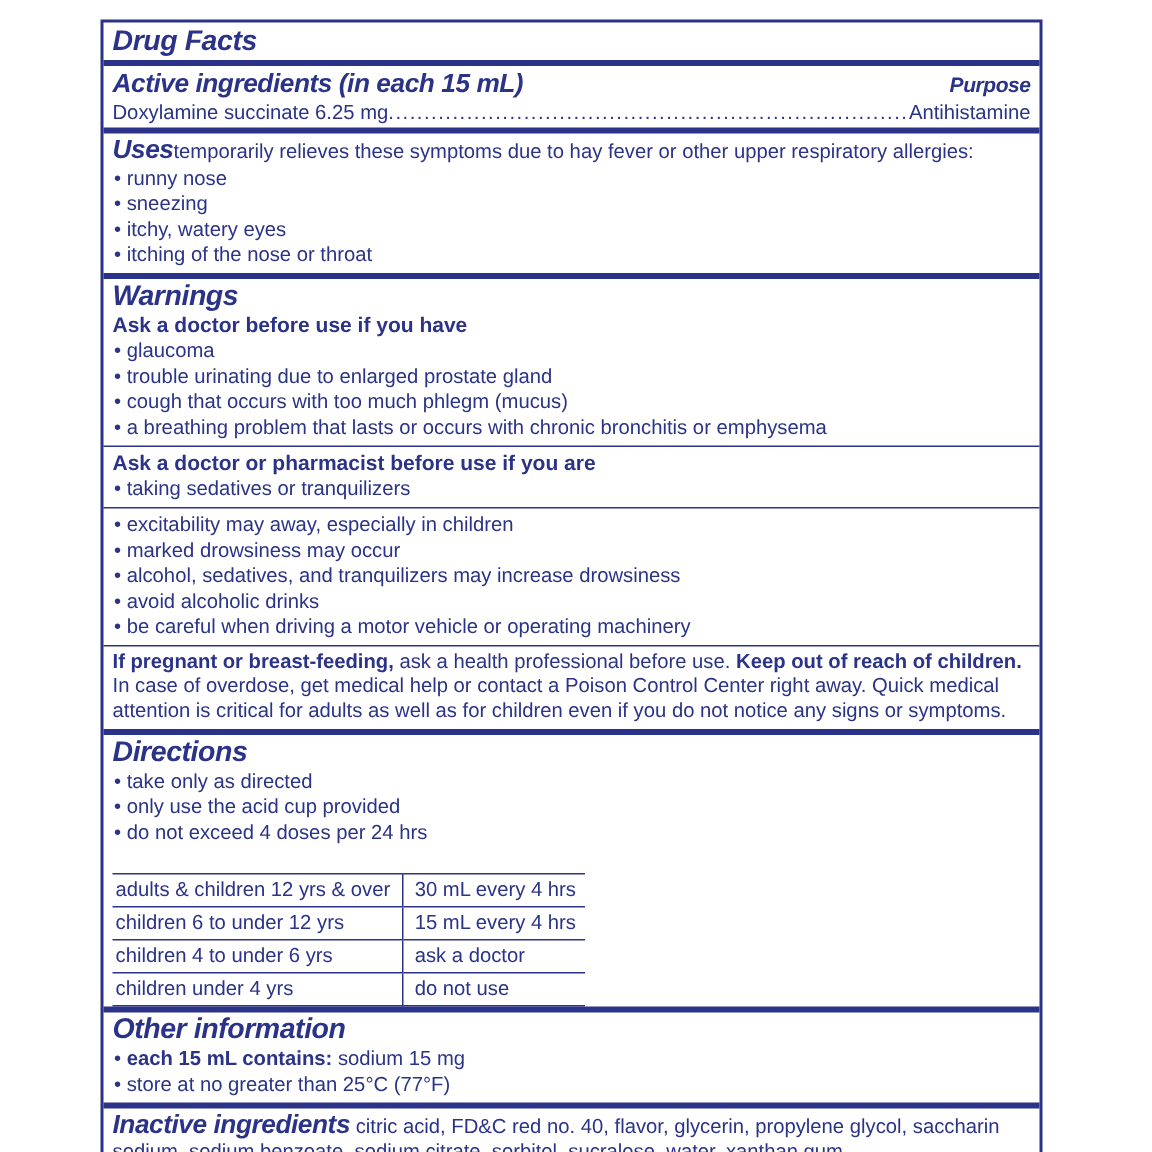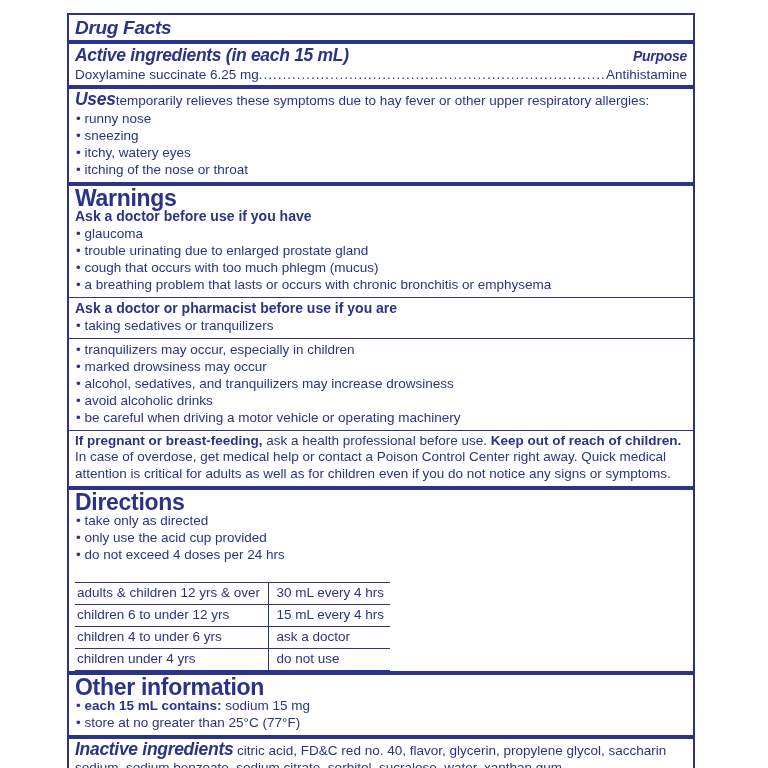--- a/index.html
+++ b/index.html
@@ -35,22 +35,23 @@
   
   .h-title {
     font-style: italic;
     font-weight: bold;
     font-size: 19px;
     line-height: 21px;
     letter-spacing: -0.3px;
     padding: 2px 6px 2px 6px;
   }
   .h-sec {
-    font-weight: bold;
-    font-size: 23px;
+    font-style: italic;
+    font-weight: bold;
+    font-size: 19px;
     line-height: 20px;
     letter-spacing: -0.3px;
   }
   .h-sub {
     font-weight: bold;
     font-size: 14px;
     line-height: 17px;
   }
 
   .row-ai {
@@ -180,21 +181,21 @@
   </div>
 
   <div class="rule-thin"></div>
   <div class="pad tight">
     <div class="h-sub">Ask a doctor or pharmacist before use if you are</div>
     <div class="bullet">taking sedatives or tranquilizers</div>
   </div>
 
   <div class="rule-thin"></div>
   <div class="pad tight">
-    <div class="bullet">tranquilizers may occur, especially in children</div>
+    <div class="bullet">excitability may away, especially in children</div>
     <div class="bullet">marked drowsiness may occur</div>
     <div class="bullet">alcohol, sedatives, and tranquilizers may increase drowsiness</div>
     <div class="bullet">avoid alcoholic drinks</div>
     <div class="bullet">be careful when driving a motor vehicle or operating machinery</div>
   </div>
 
   <div class="rule-thin"></div>
   <div class="pad tight">
     <div class="para"><b>If pregnant or breast-feeding,</b><span> ask a health professional before use. </span><b>Keep out of reach of children.</b><span> In case of overdose, get medical help or contact a Poison Control Center right away. Quick medical attention is critical for adults as well as for children even if you do not notice any signs or symptoms.</span></div>
   </div>

